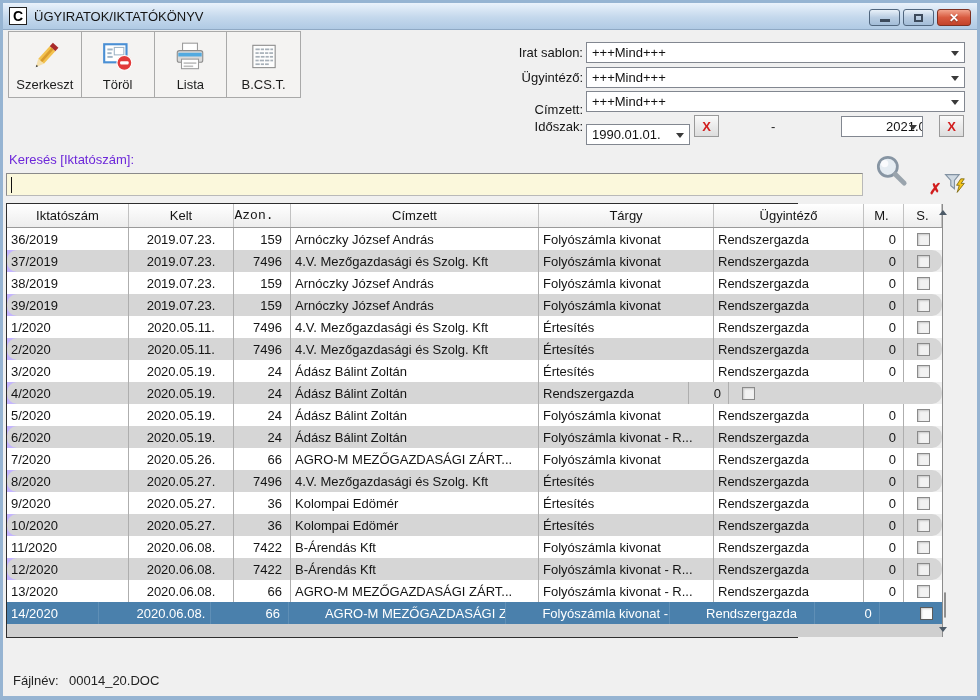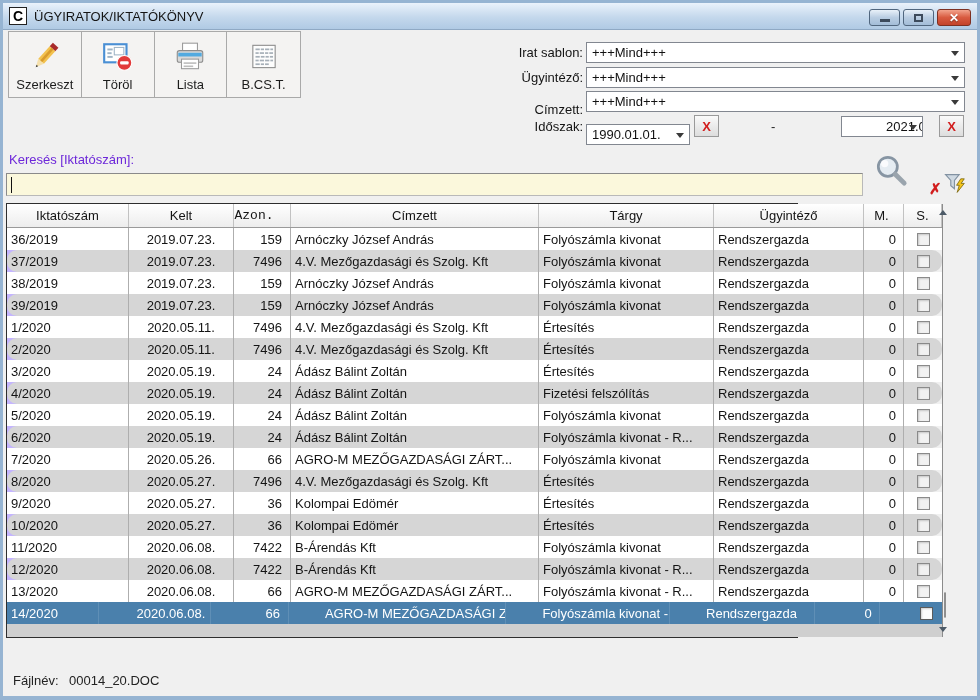--- a/index.html
+++ b/index.html
@@ -350,21 +350,20 @@
     <div class="tc c-m">0</div>
     <div class="tc c-s">
               <span class="cb"></span>
             </div>
   </div>
           <div class="trow alt">
     <div class="tc c-no">4/2020</div>
     <div class="tc c-date">2020.05.19.</div>
     <div class="tc c-azon">24</div>
     <div class="tc c-cimzett">Ádász Bálint Zoltán</div>
-    <div class="tc c-targy">Fizetési felszólítás</div>
     <div class="tc c-ugy">Rendszergazda</div>
     <div class="tc c-m">0</div>
     <div class="tc c-s">
               <span class="cb"></span>
             </div>
   </div>
           <div class="trow plain">
     <div class="tc c-no">5/2020</div>
     <div class="tc c-date">2020.05.19.</div>
     <div class="tc c-azon">24</div>

